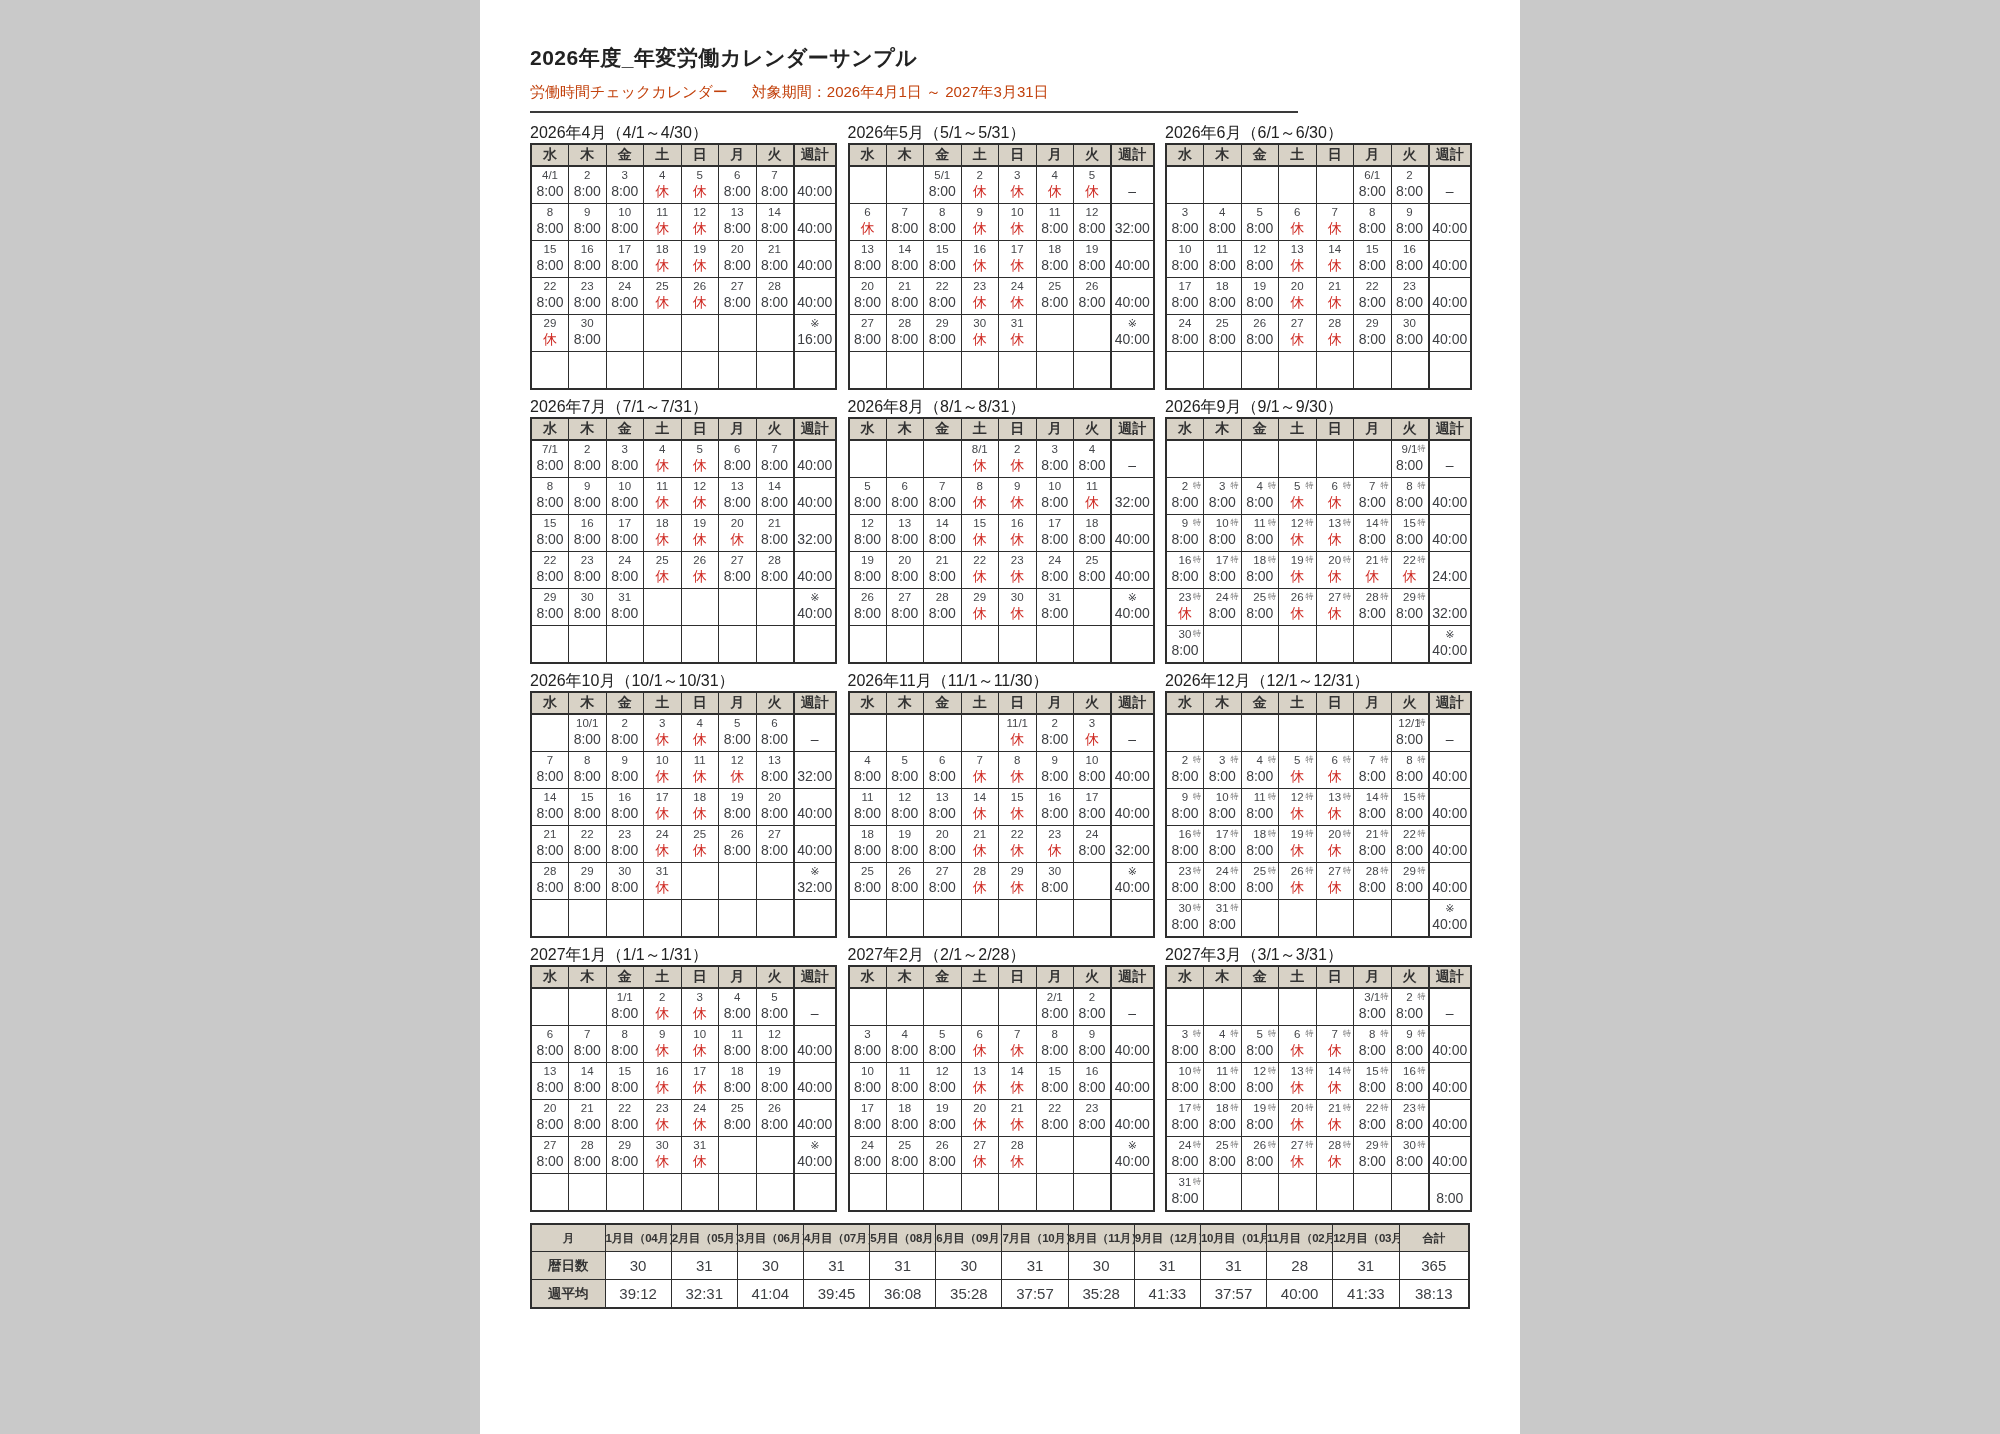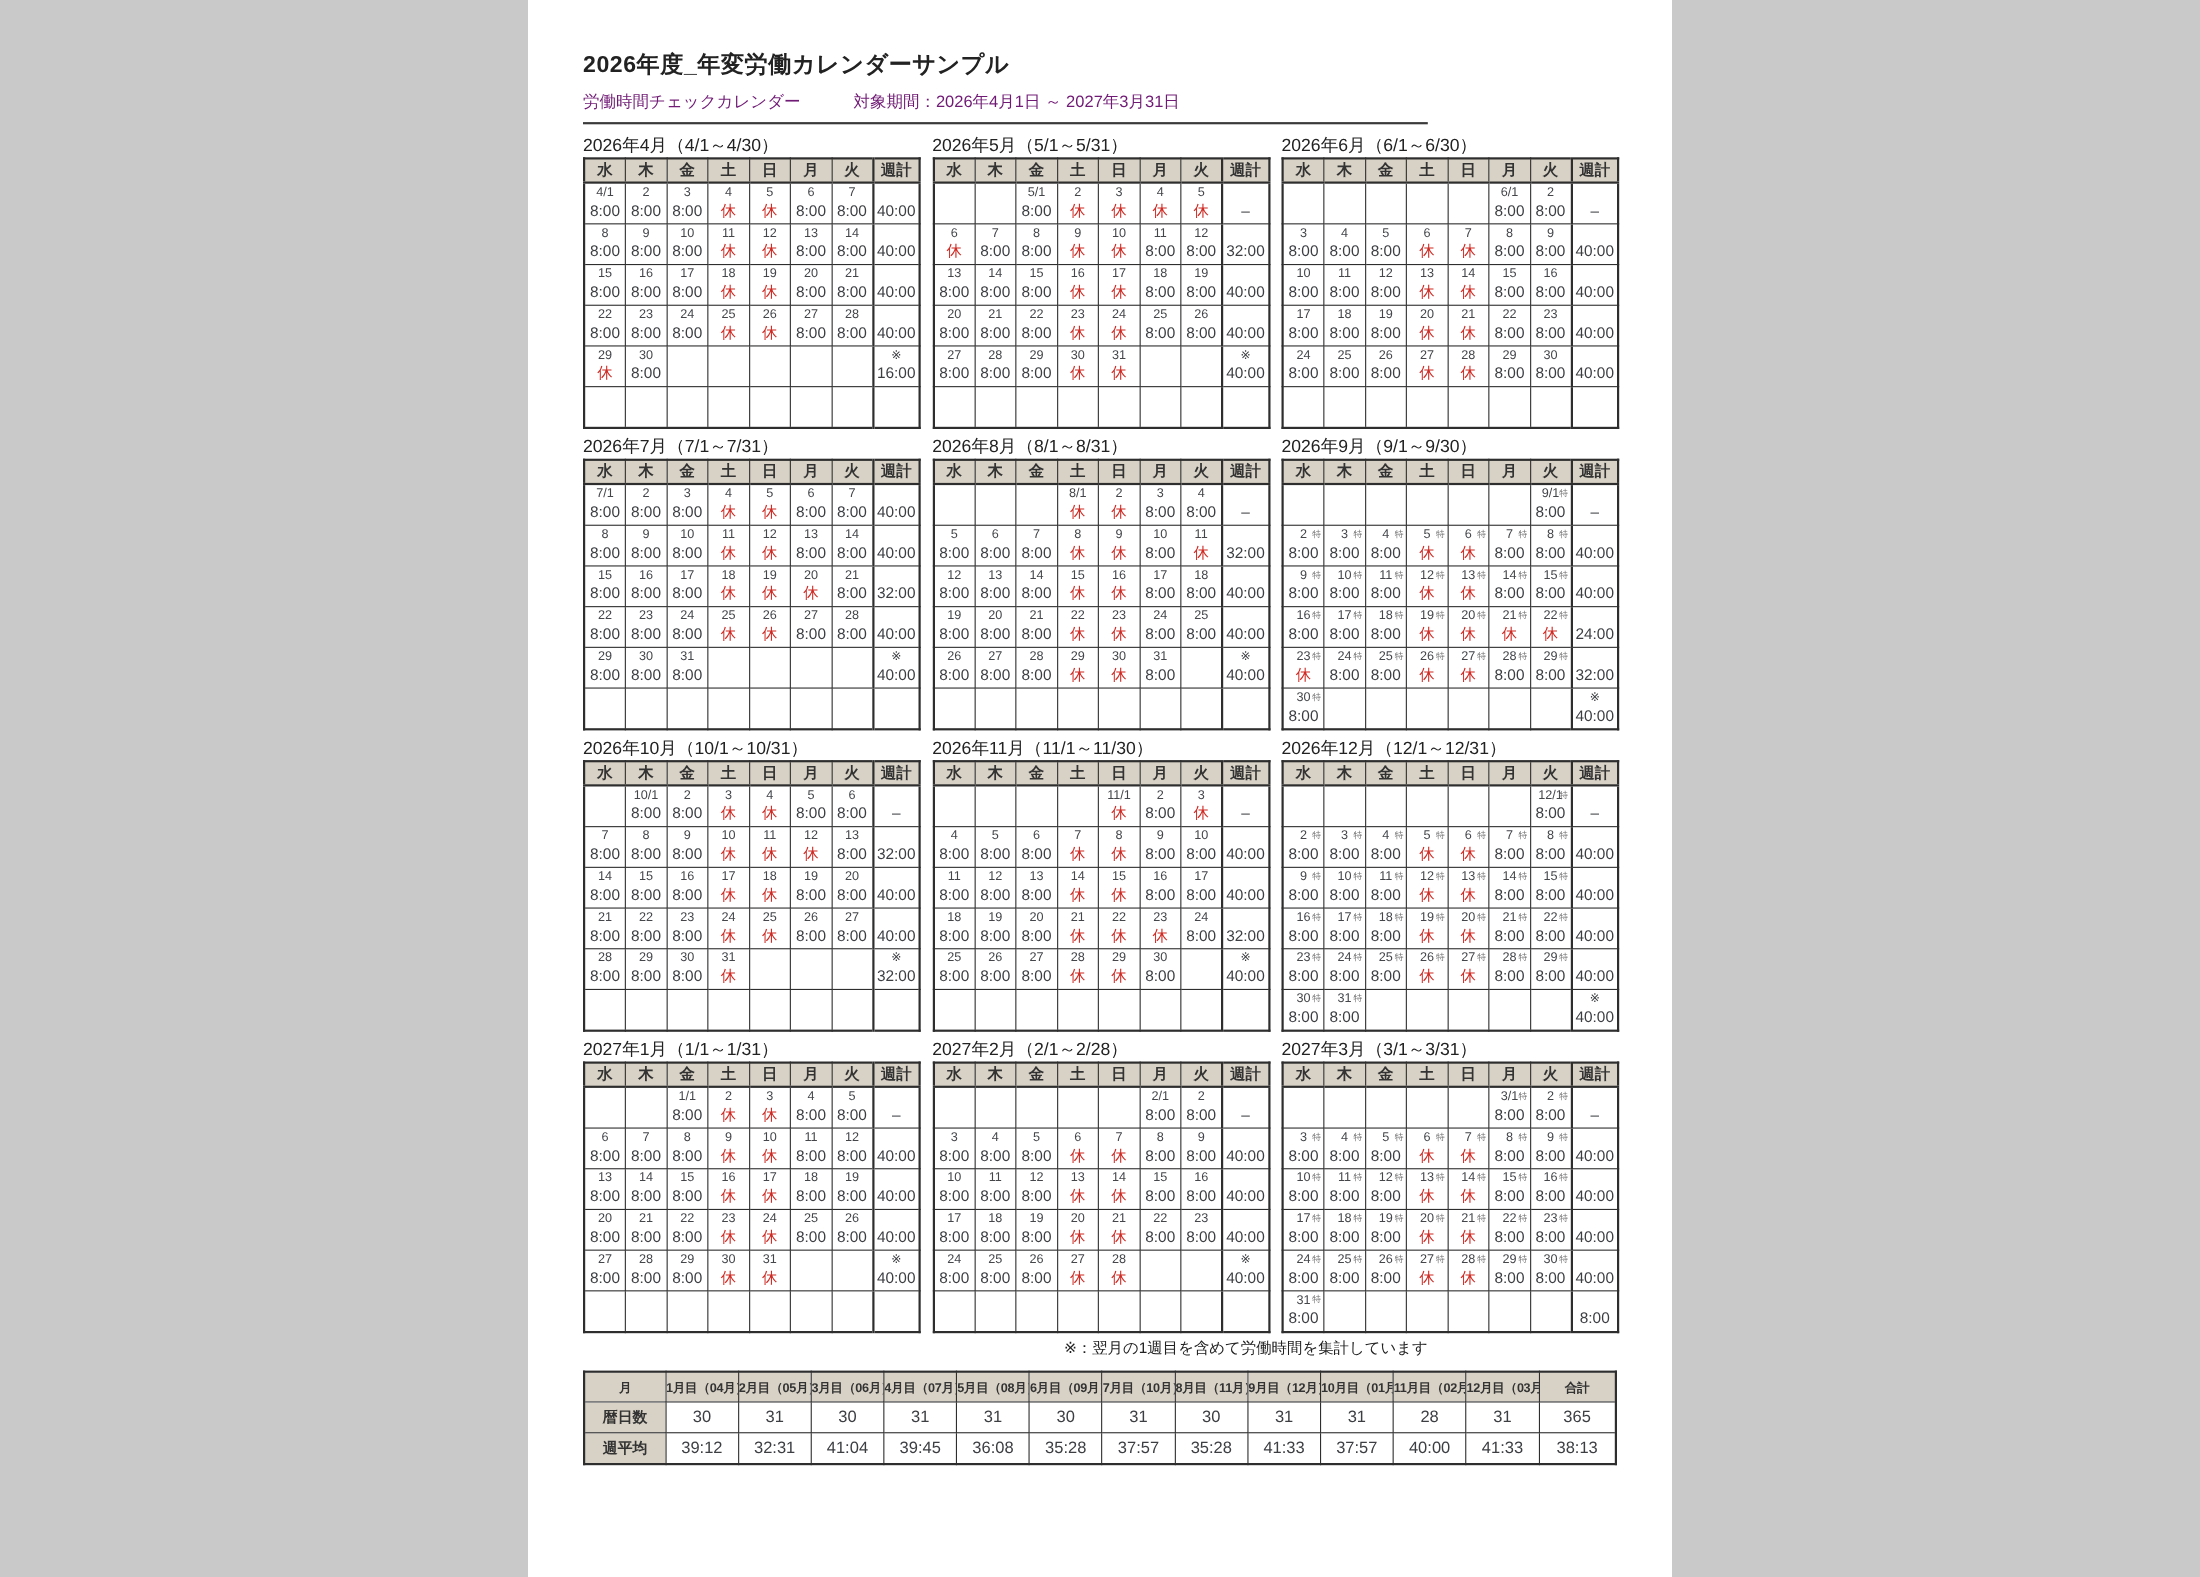--- a/index.html
+++ b/index.html
@@ -4,21 +4,21 @@
 <style>
   html,body{margin:0;padding:0;}
   body{
     width:2000px;height:1434px;background:#c9c9c9;overflow:hidden;
     font-family:"Liberation Sans","DejaVu Sans",sans-serif;
     -webkit-font-smoothing:antialiased;
   }
   .page{position:absolute;left:480px;top:0;width:1040px;height:1434px;background:#ffffff;}
   .content{position:absolute;left:50px;top:0;width:768px;}
   .doc-title{margin-top:44px;font-size:21px;font-weight:bold;color:#222;letter-spacing:.5px;}
-  .subtitle{margin-top:11px;font-size:15px;color:#701a75;display:flex;gap:48px;
+  .subtitle{margin-top:11px;font-size:15px;color:#c2410c;display:flex;gap:24px;
     padding-bottom:9px;border-bottom:2px solid #3a3a3a;}
   .months-grid{display:grid;grid-template-columns:repeat(3,305px);column-gap:12.5px;row-gap:6px;margin-top:9px;}
   .month-block{width:305px;}
   .month-title{font-size:16px;font-weight:400;color:#222;height:21px;line-height:21px;white-space:nowrap;}
   table.month{border-collapse:collapse;table-layout:fixed;width:305px;border:2px solid #2e2e2e;}
   table.month th,table.month td{border:1px solid #2e2e2e;padding:0;text-align:center;}
   table.month th{background:#d8d2c6;font-size:14px;font-weight:600;color:#333;height:20px;
     border-bottom:2px solid #2e2e2e;}
   table.month th:last-child,table.month td:last-child{border-left:2px solid #2e2e2e;}
   table.month td{height:36px;vertical-align:top;color:#3c3e42;}
@@ -2421,21 +2421,20 @@
                 <td></td>
                 <td>
                   <div class="wk-mark"></div>
                   <div class="wk-val">8:00</div>
                 </td>
               </tr>
             </tbody>
           </table>
         </div>
       </div>
-    <div class="footnote">※：翌月の1週目を含めて労働時間を集計しています</div>
     <table class="summary">
         <colgroup>
           <col style="width: 74px;">
           <col>
           <col>
           <col>
           <col>
           <col>
           <col>
           <col>

